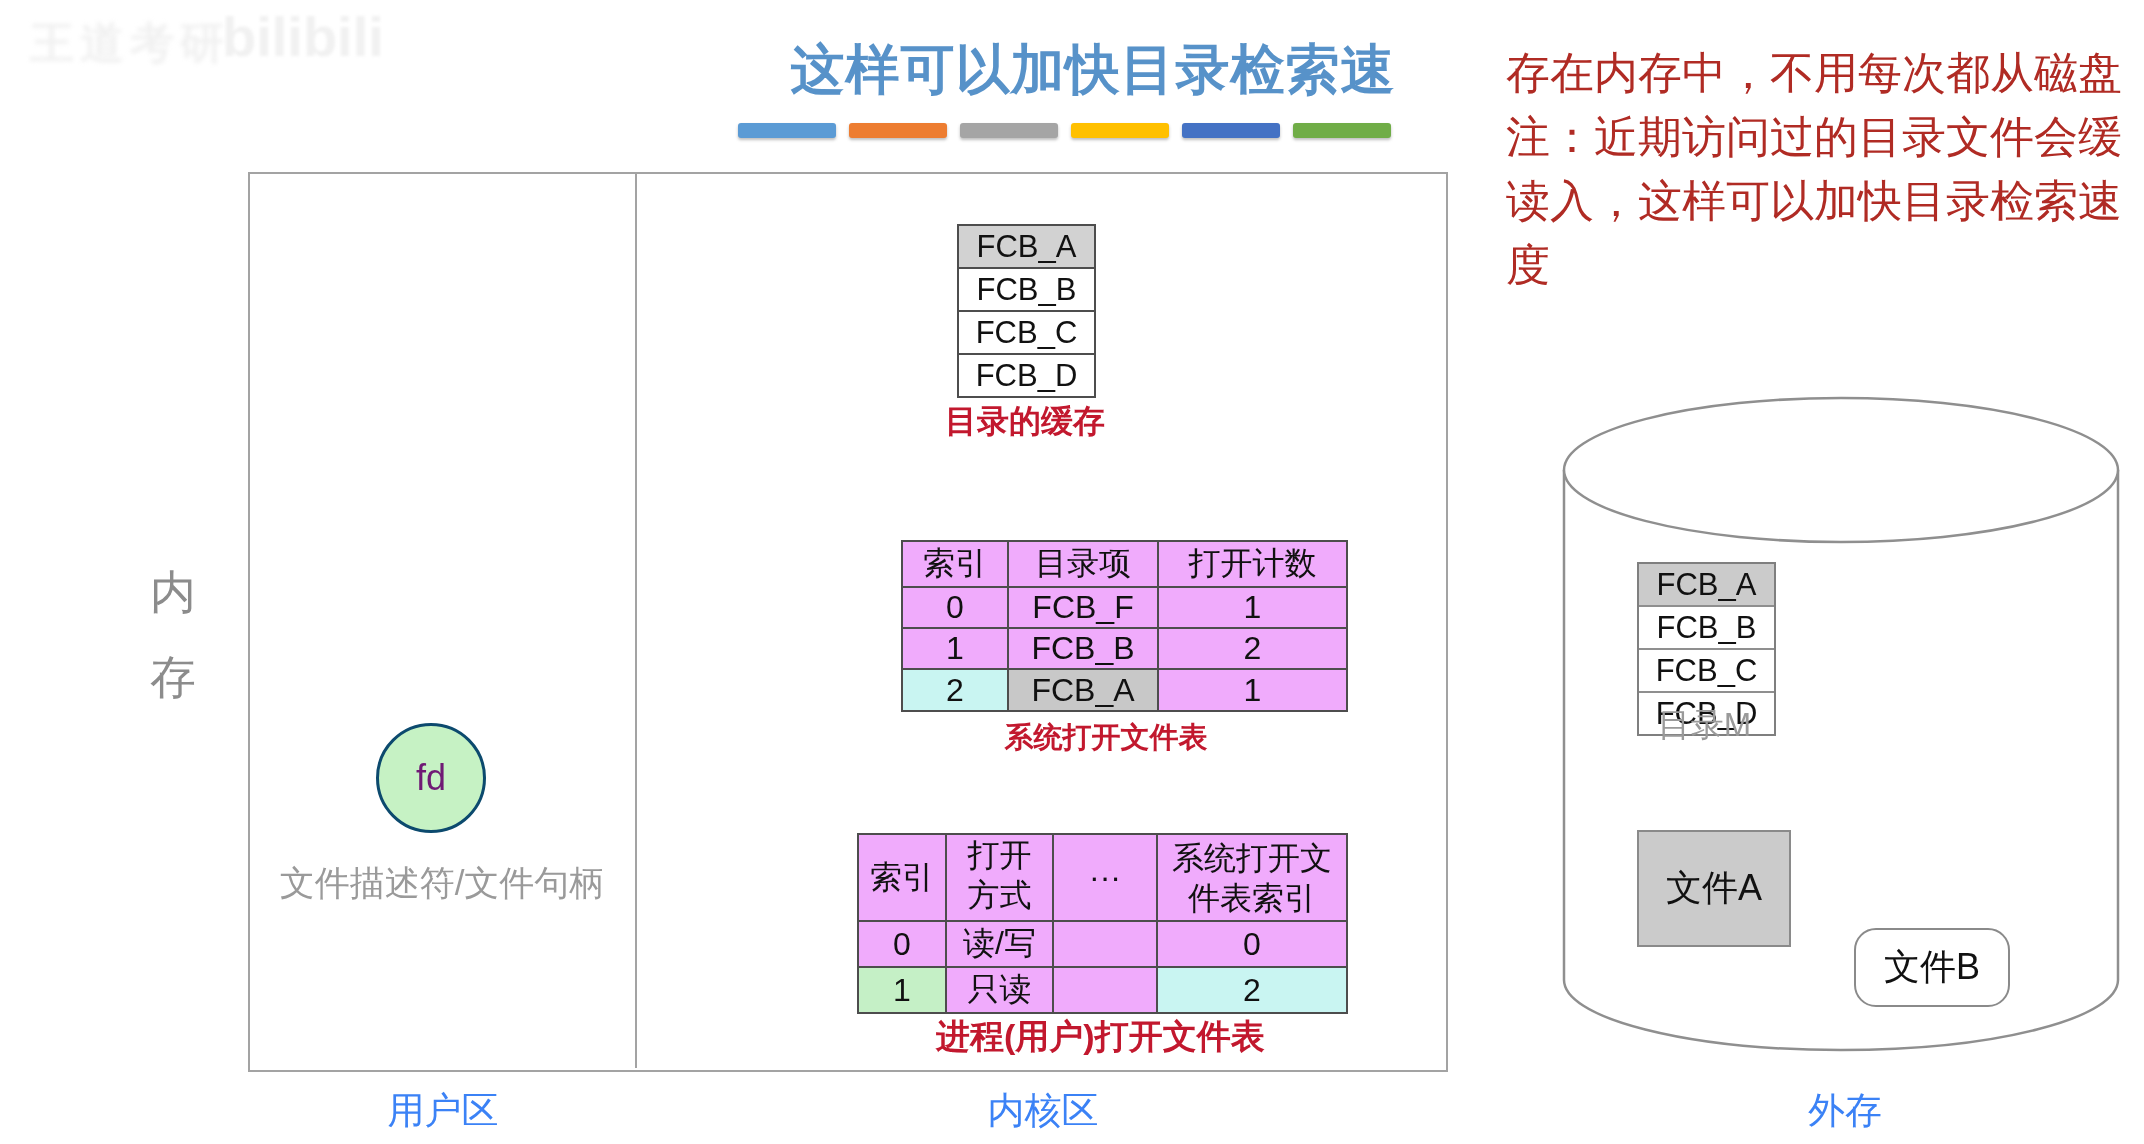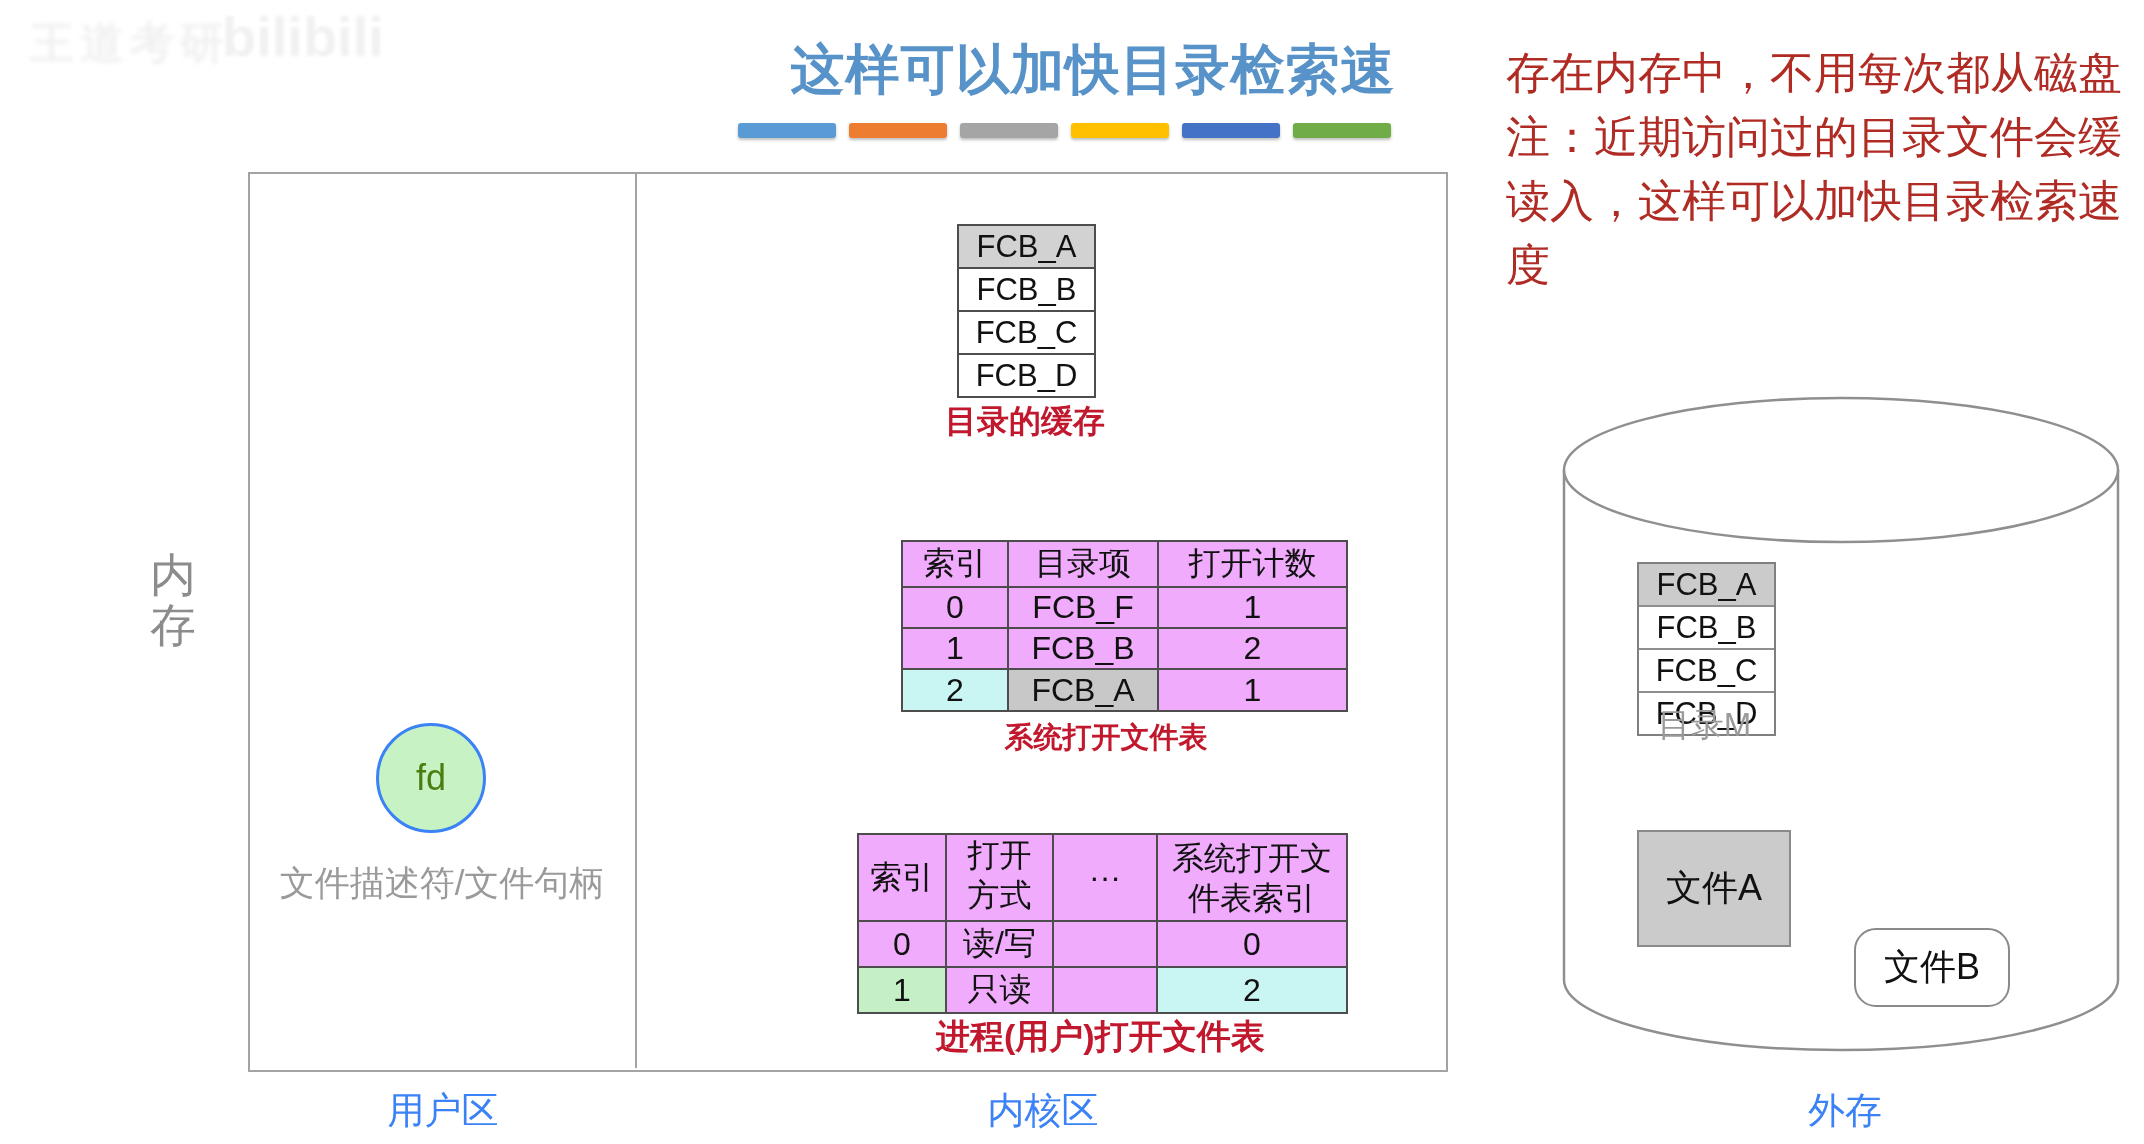--- a/index.html
+++ b/index.html
@@ -19,25 +19,25 @@
   .bar{width:98px;height:15px;border-radius:3px;box-shadow:0 2px 3px rgba(110,110,110,.45);}
   
   .note{
     font-family:"Liberation Serif", serif;color:#b02b24;font-size:44px;line-height:64px;
     white-space:nowrap;
   }
   
   .mem-rect{border:2px solid #a3a3a3;background:transparent;}
   .v-divider{border-left:2px solid #a3a3a3;width:0;}
   .gray-label{color:#3b82f6;font-size:37px;text-align:center;}
-  .mem-label{color:#8c8c8c;font-size:46px;line-height:50px;text-align:center;word-break:break-all;}
+  .mem-label{color:#8c8c8c;font-size:46px;line-height:85px;text-align:center;word-break:break-all;}
   
   .fd{
-    width:104px;height:104px;border-radius:50%;background:#c6f2c4;border:3px solid #3b82f6;
-    display:flex;align-items:center;justify-content:center;font-size:36px;color:#4d7c0f;
+    width:104px;height:104px;border-radius:50%;background:#c6f2c4;border:3px solid #0c4a6e;
+    display:flex;align-items:center;justify-content:center;font-size:36px;color:#701a75;
   }
   .fd-caption{color:#9a9a9a;font-size:35px;text-align:center;}
   
   .fcb-box{border:2px solid #4d4d4d;background:#fff;}
   .fcb-box .row{
     height:41px;display:flex;align-items:center;justify-content:center;
     font-size:31px;color:#111;border-top:2px solid #4d4d4d;font-weight:500;
   }
   .fcb-box .row:first-child{border-top:none;}
   .fcb-box .row.hl-gray{background:#d2d2d2;}

